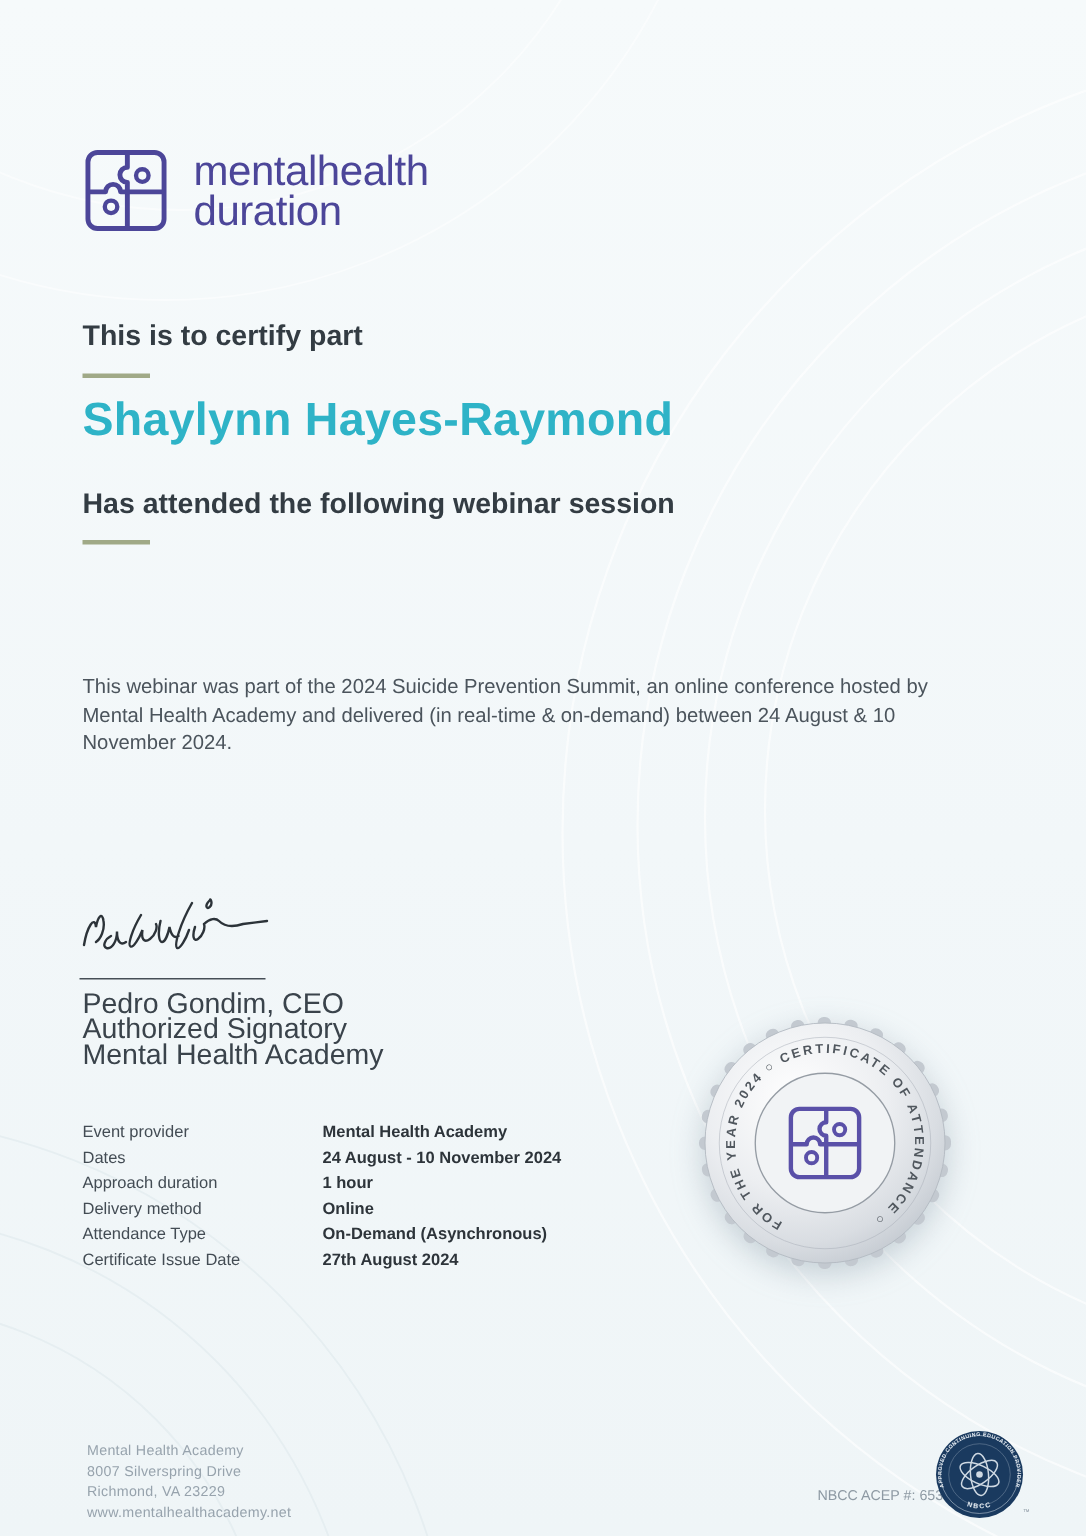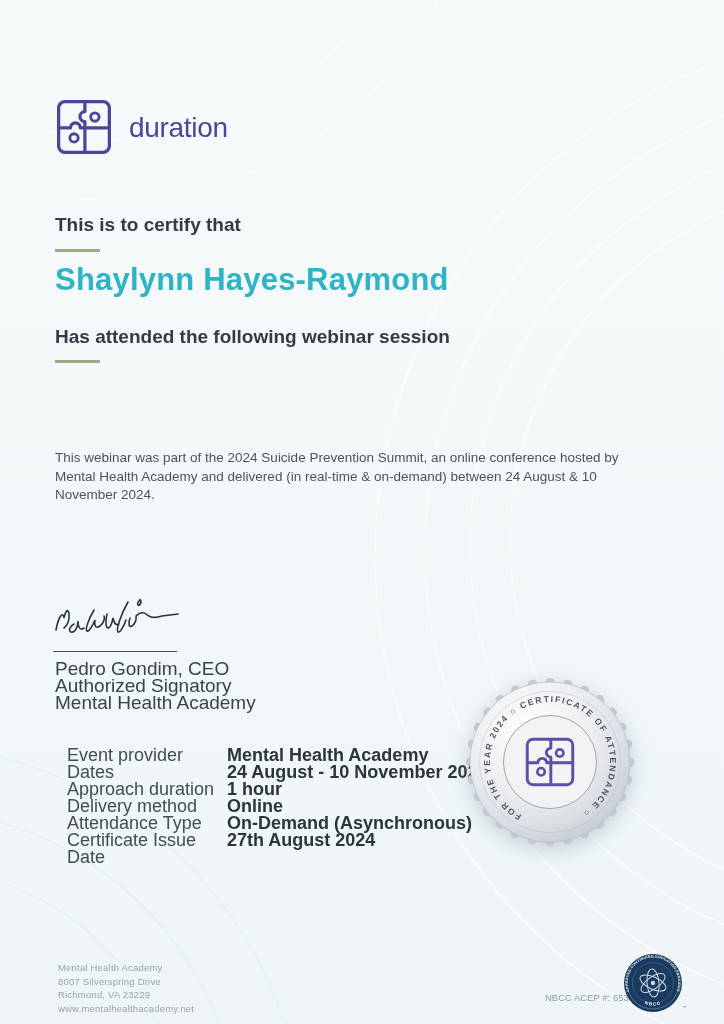--- a/index.html
+++ b/index.html
@@ -31,21 +31,21 @@
   .attended-line  { position:absolute; left:55px; top:326px; font-size:19px; font-weight:700; color:#333c43; }
   .session-title  { position:absolute; left:55px; top:372px; font-size:19.5px; font-weight:700; color:#39424a; }
   .summit-note    { position:absolute; left:55px; top:449px; width:600px; font-size:13.5px; line-height:18.5px; color:#4b545c; }
 
   
   .signature-block { position:absolute; left:50px; top:592px; }
   .signature-rule  { width:124px; height:1px; background:#464e56; margin:1px 0 8px 3px; }
   .signatory { margin-left:5px; font-size:19px; line-height:17px; color:#3a434b; }
 
   
-  .details { position:absolute; left:67px; top:747px; font-size:18px; line-height:17px; }
+  .details { position:absolute; left:55px; top:747px; font-size:11px; line-height:17px; }
   .details-row { display:flex; }
   .details-label { width:160px; color:#434c54; }
   .details-value { font-weight:700; color:#2d343a; }
 
   
   .seal { position:absolute; left:460px; top:672px; filter:drop-shadow(0 6px 10px rgba(120,140,155,.35)); }
   .seal-ring-text { font-size:8.6px; font-weight:700; letter-spacing:1.7px; fill:#50575e; }
 
   
   .footer-address { position:absolute; left:58px; top:961px; font-size:9.5px; line-height:13.5px; color:#97a3ad; letter-spacing:0.2px; }
@@ -89,25 +89,26 @@
         </g>
       </symbol>
     </defs>
   </svg>
 
   <div class="logo">
     <svg class="logo-icon" width="58" height="58" viewBox="0 0 64 64">
       <use href="#puzzle"></use>
     </svg>
     <div class="logo-word">
+      <div>mentalhealth</div>
       <div>duration</div>
     </div>
   </div>
 
-  <div class="certify-line">This is to certify that</div>
+  <div class="certify-line">This is to certify part</div>
   <div class="accent-divider divider-1"></div>
 
   <h1 class="recipient-name">Shaylynn Hayes-Raymond</h1>
 
   <div class="attended-line">Has attended the following webinar session</div>
   <div class="accent-divider divider-2"></div>
 
 
   <p class="summit-note">This webinar was part of the 2024 Suicide Prevention Summit, an online conference hosted by Mental Health Academy and delivered (in real-time &amp; on-demand) between 24 August &amp; 10 November 2024.</p>
 

